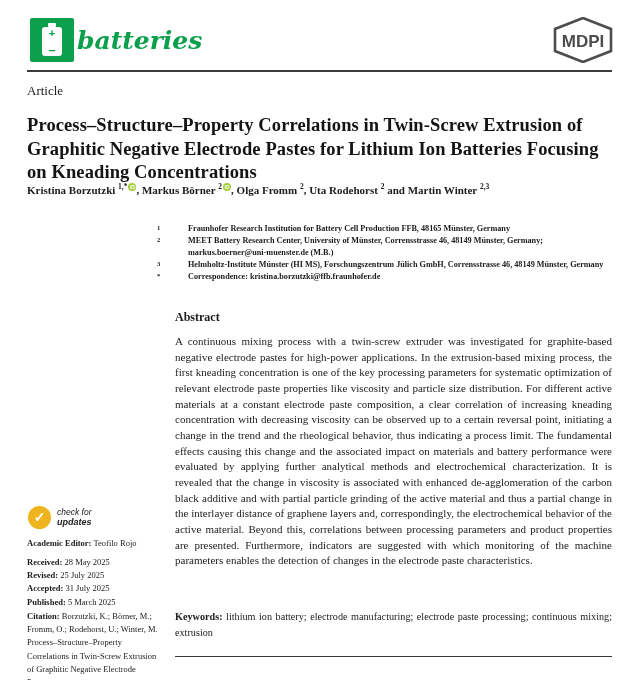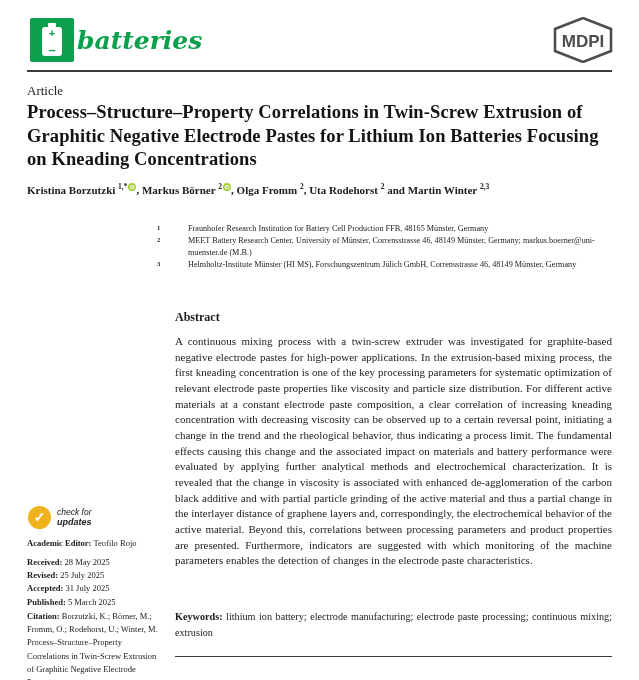--- a/index.html
+++ b/index.html
@@ -26,38 +26,38 @@
     position:absolute;left:77px;top:26px;
     font-family:"DejaVu Serif", serif;font-style:italic;font-weight:bold;
     font-size:25px;color:#0CA04D;
   }
   .mdpi-logo{position:absolute;left:551px;top:17px;width:64px;height:46px;}
   .header-rule{position:absolute;left:27px;top:70px;width:585px;height:2px;background:#3b3b3b;}
 
   
   .article-type{position:absolute;left:27px;top:83px;font-size:13px;}
   .title{
-    position:absolute;left:27px;top:101px;width:588px;
+    position:absolute;left:27px;top:114px;width:588px;
     font-size:18.5px;font-weight:bold;line-height:23.5px;color:#141414;
     letter-spacing:0.1px;
   }
   .authors{position:absolute;left:27px;top:182px;width:590px;font-size:11px;font-weight:bold;}
   .authors sup{font-size:7.5px;}
   .orcid{
     display:inline-block;width:8px;height:8px;border-radius:50%;
     background:#A6CE39;color:#ffffff;font-family:"Liberation Sans",sans-serif;
     font-size:5px;font-weight:bold;line-height:8px;text-align:center;
     vertical-align:super;margin-left:1px;
   }
 
   
   .affiliations{position:absolute;left:157px;top:223px;width:458px;font-size:8.2px;line-height:11.9px;}
   .aff-row{display:flex;}
   .aff-marker{width:31px;flex:0 0 31px;font-weight:bold;font-size:6.5px;vertical-align:top;position:relative;top:-1px;}
-  .aff-text{flex:1;}
+  .aff-text{flex:1;font-weight:bold;}
 
   
   .abstract-heading{position:absolute;left:175px;top:310px;font-size:12px;font-weight:bold;}
   .abstract-text{
     position:absolute;left:175px;top:334px;width:437px;
     font-size:11px;line-height:15.65px;text-align:justify;
   }
   .keywords{
     position:absolute;left:175px;top:609px;width:437px;
     font-size:10.2px;line-height:15.65px;text-align:justify;
@@ -115,20 +115,24 @@
       <span class="aff-text">Fraunhofer Research Institution for Battery Cell Production FFB, 48165 Münster, Germany</span>
     </div>
     <div class="aff-row">
       <span class="aff-marker">2</span>
       <span class="aff-text">MEET Battery Research Center, University of Münster, Corrensstrasse 46, 48149 Münster, Germany; markus.boerner@uni-muenster.de (M.B.)</span>
     </div>
     <div class="aff-row">
       <span class="aff-marker">3</span>
       <span class="aff-text">Helmholtz-Institute Münster (HI MS), Forschungszentrum Jülich GmbH, Corrensstrasse 46, 48149 Münster, Germany</span>
     </div>
+    <div class="aff-row">
+      <span class="aff-marker">*</span>
+      <span class="aff-text">Correspondence: kristina.borzutzki@ffb.fraunhofer.de</span>
+    </div>
   </div>
 
   <div class="abstract-heading">Abstract</div>
   <div class="abstract-text">A continuous mixing process with a twin-screw extruder was investigated for graphite-based negative electrode pastes for high-power applications. In the extrusion-based mixing process, the first kneading concentration is one of the key processing parameters for systematic optimization of relevant electrode paste properties like viscosity and particle size distribution. For different active materials at a constant electrode paste composition, a clear correlation of increasing kneading concentration with decreasing viscosity can be observed up to a certain reversal point, initiating a change in the trend and the rheological behavior, thus indicating a process limit. The fundamental effects causing this change and the associated impact on materials and battery performance were evaluated by applying further analytical methods and electrochemical characterization. It is revealed that the change in viscosity is associated with enhanced de-agglomeration of the carbon black additive and with partial particle grinding of the active material and thus a partial change in the interlayer distance of graphene layers and, correspondingly, the electrochemical behavior of the active material. Beyond this, correlations between processing parameters and product properties are presented. Furthermore, indicators are suggested with which monitoring of the machine parameters enables the detection of changes in the electrode paste characteristics.</div>
 
   <div class="keywords">
     <span class="kw-label">Keywords:</span><span> lithium ion battery; electrode manufacturing; electrode paste processing; continuous mixing; extrusion</span>
   </div>
   <div class="keywords-rule"></div>
 

